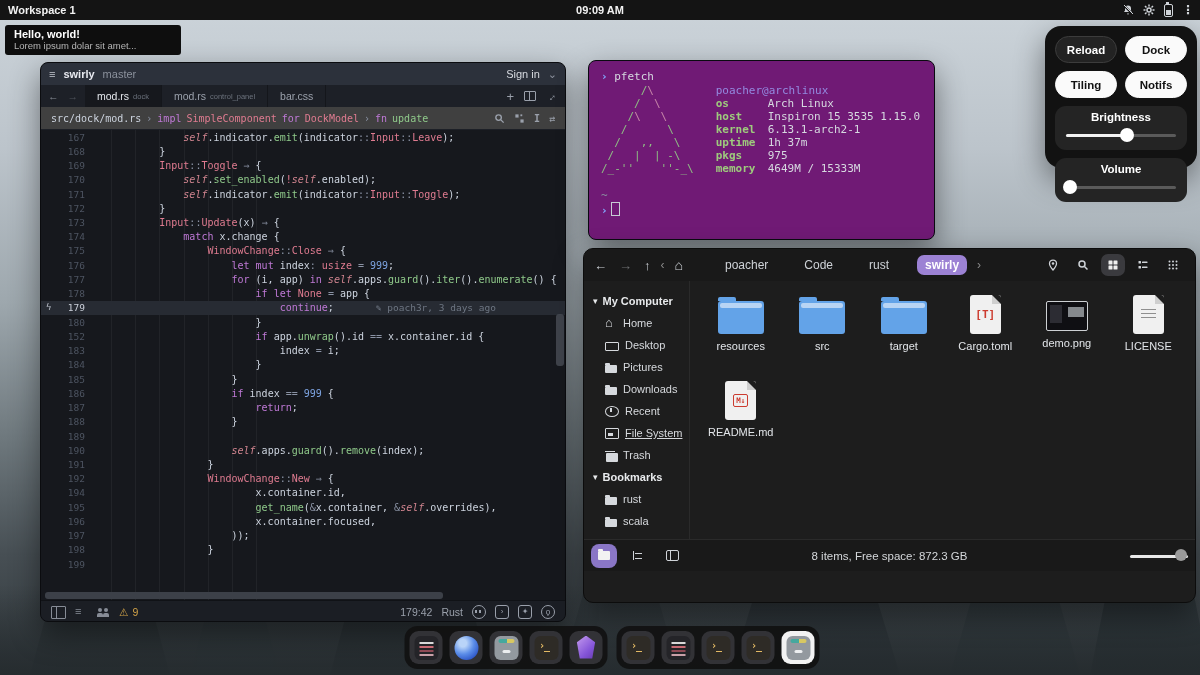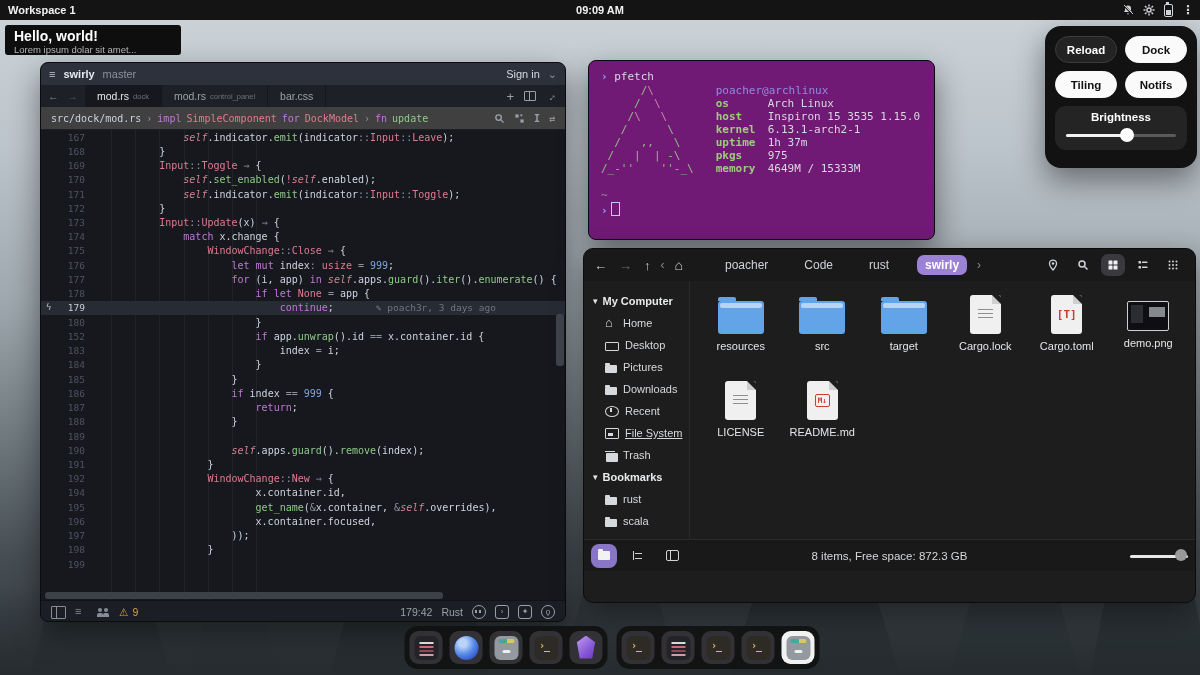--- a/index.html
+++ b/index.html
@@ -20,21 +20,21 @@
   .tb-clock{position:absolute;left:0;right:0;text-align:center}
   .tb-right{position:absolute;right:6px;display:flex;align-items:center;gap:9px}
   .batt{width:7px;height:11px;border:1px solid #cfd3d8;border-radius:2px;position:relative}
   .batt::before{content:"";position:absolute;top:-3px;left:1px;width:3px;height:2px;background:#cfd3d8}
   .batt::after{content:"";position:absolute;bottom:1px;left:1px;right:1px;height:5px;background:#cfd3d8}
   .kebab{color:#cfd3d8;font-size:12px;line-height:10px}
 
   
   .notif{position:absolute;left:5px;top:25px;width:176px;height:30px;background:#0e0e0e;border-radius:3px;
          color:#fff;padding:3px 9px;box-sizing:border-box;z-index:40}
-  .notif .t{font-size:14px;font-weight:bold}
+  .notif .t{font-size:11px;font-weight:bold}
   .notif .b{font-size:9.5px;color:#b5b5b5}
 
   
   .win{position:absolute;border-radius:8px;box-shadow:0 12px 30px rgba(0,0,0,.45)}
 
   
   .editor{left:40px;top:62px;width:526px;height:560px;background:#16181d;overflow:hidden;border:1px solid #0b0c0f;box-sizing:border-box}
   .ed-title{height:22px;background:#2c313b;display:flex;align-items:center;padding:0 8px;gap:8px;font-size:11px}
   .ed-title .proj{color:#e8eaf0;font-weight:bold}
   .ed-title .branch{color:#8b919c}
@@ -510,20 +510,28 @@
     </div>
   <div id="qs-sliders">
       <div class="qs-card">
         <div class="ttl">Brightness</div>
         <div class="slider">
           <span class="track"></span>
           <span class="fill" style="width: 55%;"></span>
           <span class="knob" style="left: 55%;"></span>
         </div>
       </div>
+      <div class="qs-card">
+        <div class="ttl">Volume</div>
+        <div class="slider">
+          <span class="track"></span>
+          <span class="fill" style="width: 4%;"></span>
+          <span class="knob" style="left: 4%;"></span>
+        </div>
+      </div>
     </div>
 </div>
 
 <div class="win files">
   <div class="fm-toolbar">
     <span class="nav">
       <span>←</span>
       <span class="dim">→</span>
       <span>↑</span>
     </span>
@@ -646,26 +654,20 @@
         <div class="fitem">
           <div class="big-folder"></div>
           <div>src</div>
         </div>
         <div class="fitem">
           <div class="big-folder"></div>
           <div>target</div>
         </div>
         <div class="fitem">
           <div class="doc">
-            <span class="doc-lines"></span>
-          </div>
-          <div>Cargo.lock</div>
-        </div>
-        <div class="fitem">
-          <div class="doc">
             <span class="toml-glyph">[T]</span>
           </div>
           <div>Cargo.toml</div>
         </div>
         <div class="fitem">
           <div class="imgthumb"></div>
           <div>demo.png</div>
         </div>
         <div class="fitem">
           <div class="doc">

